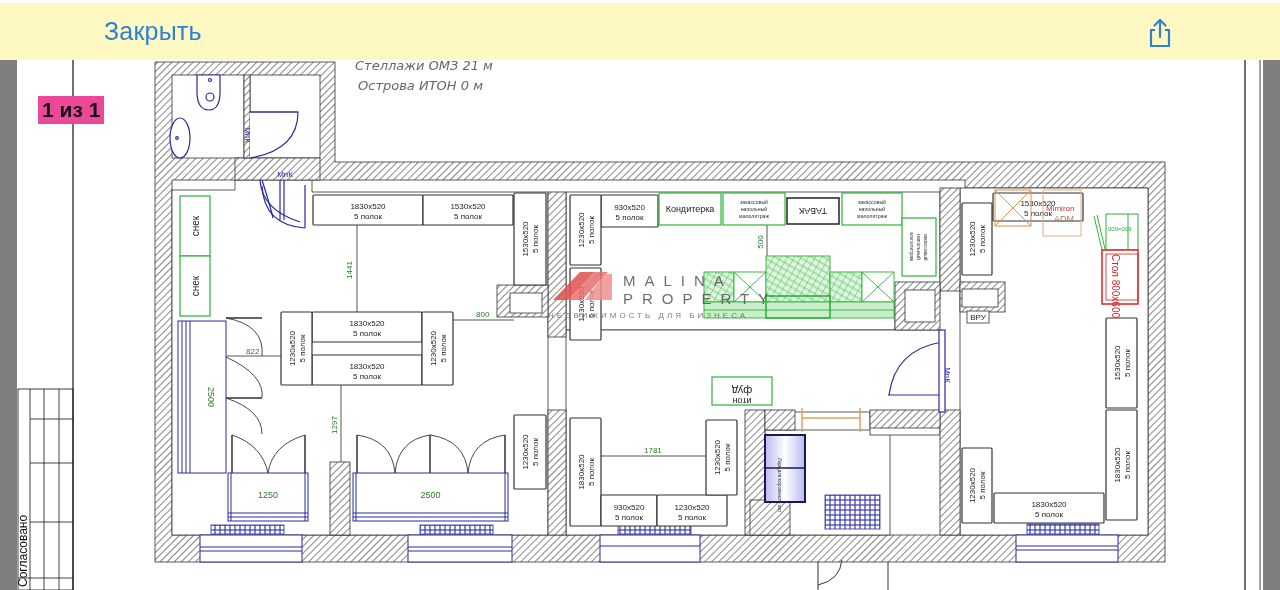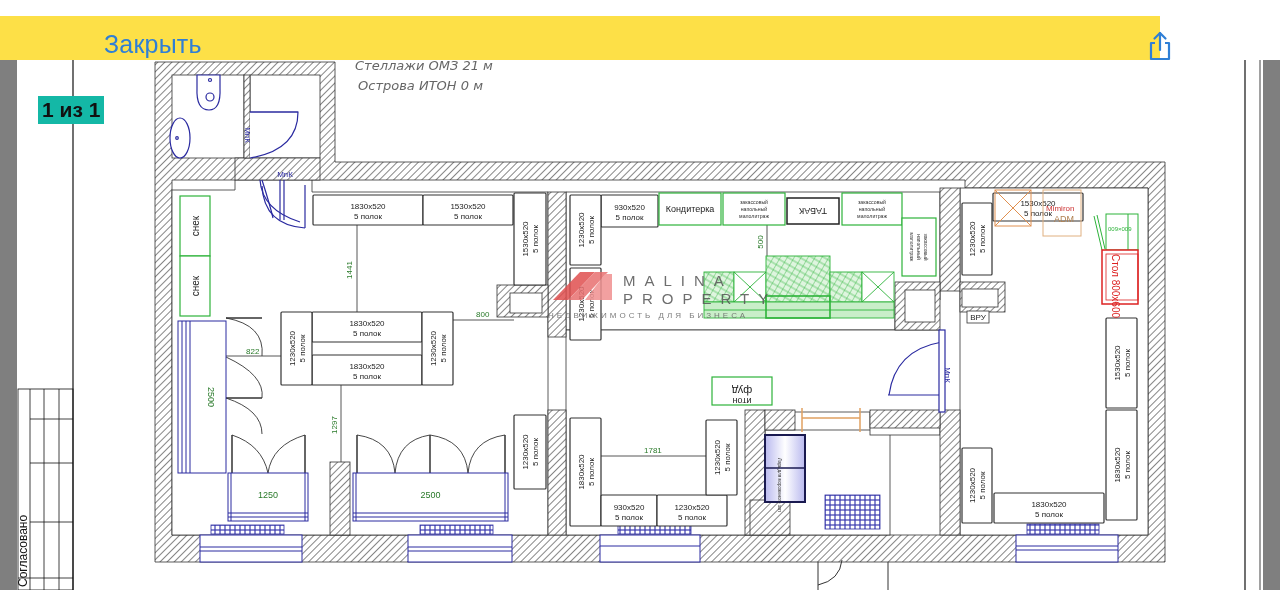--- a/index.html
+++ b/index.html
@@ -1,24 +1,24 @@
 <!DOCTYPE html>
 <html><head>
 <meta charset="utf-8">
 <style>
   html,body{margin:0;padding:0;width:1280px;height:590px;overflow:hidden;background:#fff;}
   body{font-family:"Liberation Sans","DejaVu Sans",sans-serif;position:relative;}
-  .topbar{position:absolute;left:0;top:16px;width:1160px;height:60px;background:#fde047;display:flex;align-items:center;}
+  .topbar{position:absolute;left:0;top:3px;width:1280px;height:60px;background:#fef9c3;display:flex;align-items:center;}
   .close-btn{position:absolute;left:104px;top:14px;font-size:25px;color:#2f7fd6;cursor:pointer;letter-spacing:0.2px;}
   .doc-title{position:absolute;left:226px;top:13px;font-size:25px;font-weight:bold;color:#111;white-space:nowrap;letter-spacing:0.1px;}
   .share-btn{position:absolute;left:1146px;top:14px;width:28px;height:32px;cursor:pointer;}
   .viewer{position:absolute;left:0;top:60px;width:1280px;height:530px;background:#fff;}
   .gutter-left{position:absolute;left:0;top:60px;width:17px;height:530px;background:#7f7f7f;}
   .gutter-right{position:absolute;left:1263px;top:60px;width:17px;height:530px;background:#7f7f7f;}
-  .page-counter{position:absolute;left:38px;top:96px;font-size:21px;font-weight:bold;color:#111;background:#14b8a6;padding:2px 4px;}
+  .page-counter{position:absolute;left:38px;top:96px;font-size:21px;font-weight:bold;color:#111;background:#ec4899;padding:2px 4px;}
   svg text{font-family:"Liberation Sans","DejaVu Sans",sans-serif;}
   .cad-note{font-family:"DejaVu Sans",sans-serif;font-style:italic;}
 </style>
 </head>
 <body>
 
 <div class="topbar">
   <span class="close-btn">Закрыть</span>
   <span class="share-btn">
     <svg width="28" height="32" viewBox="0 0 28 32">

